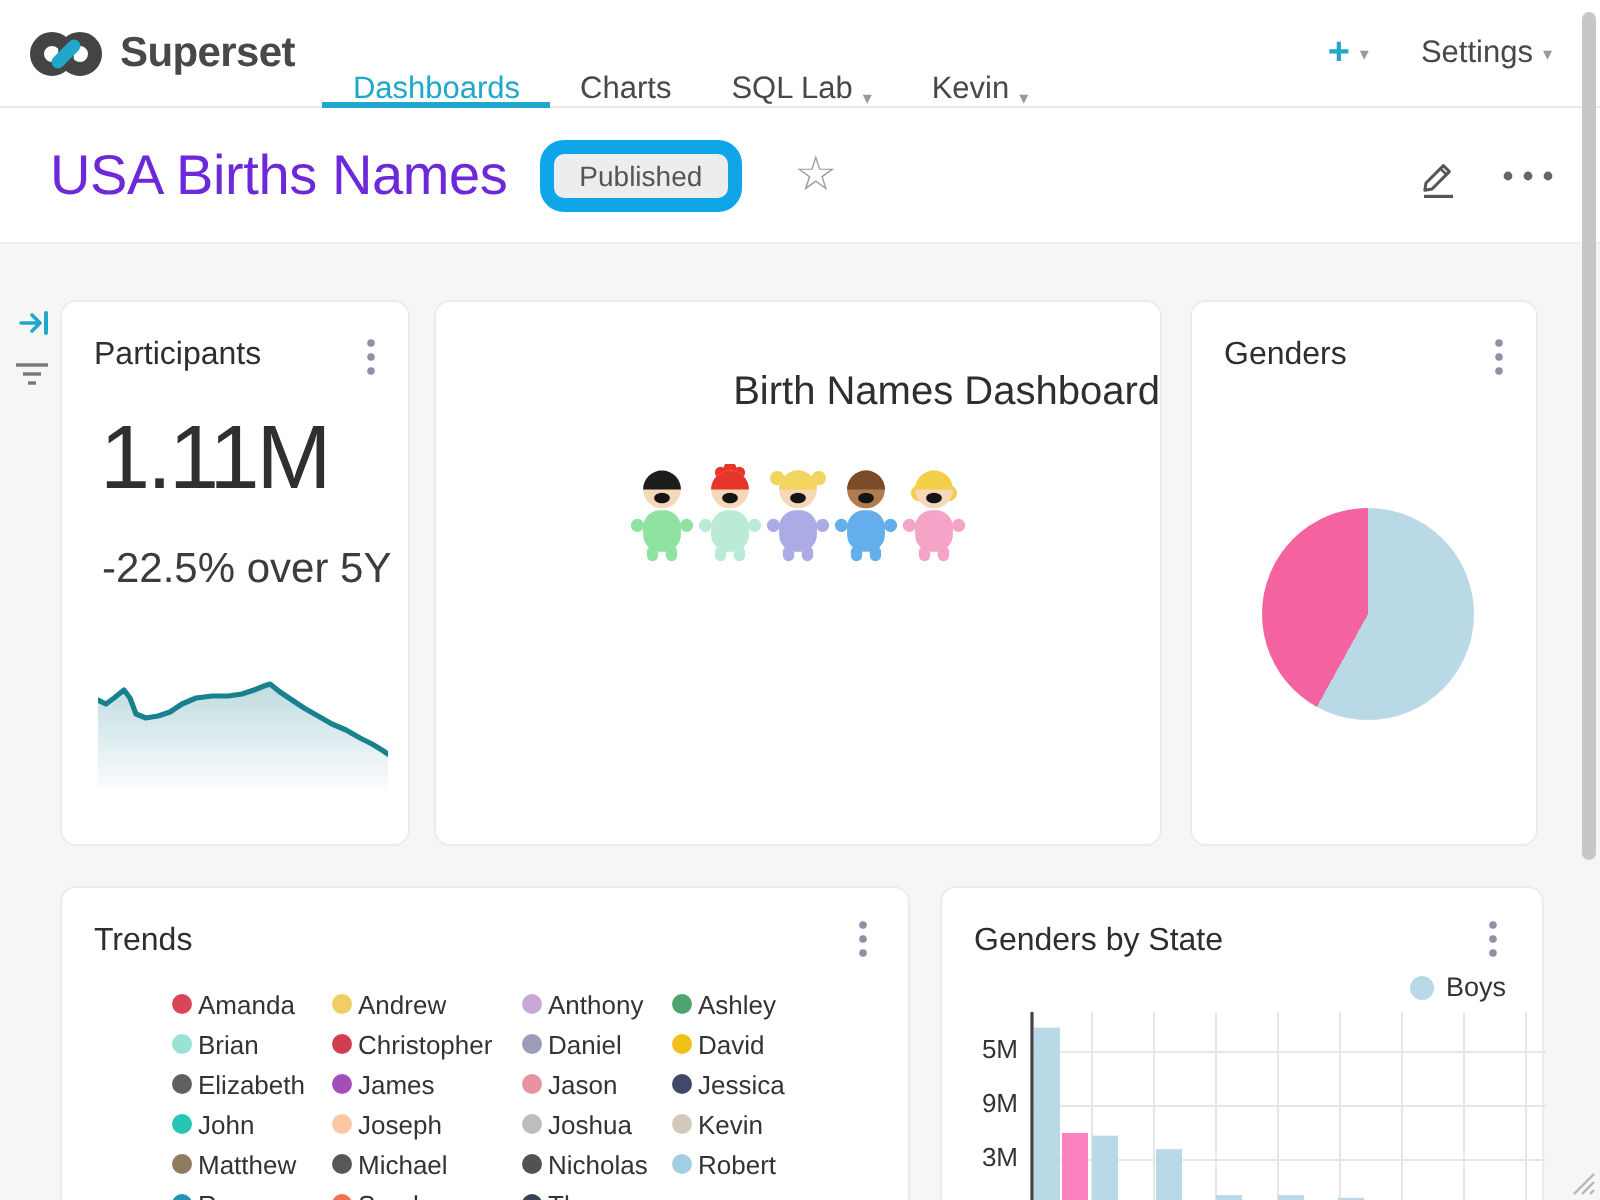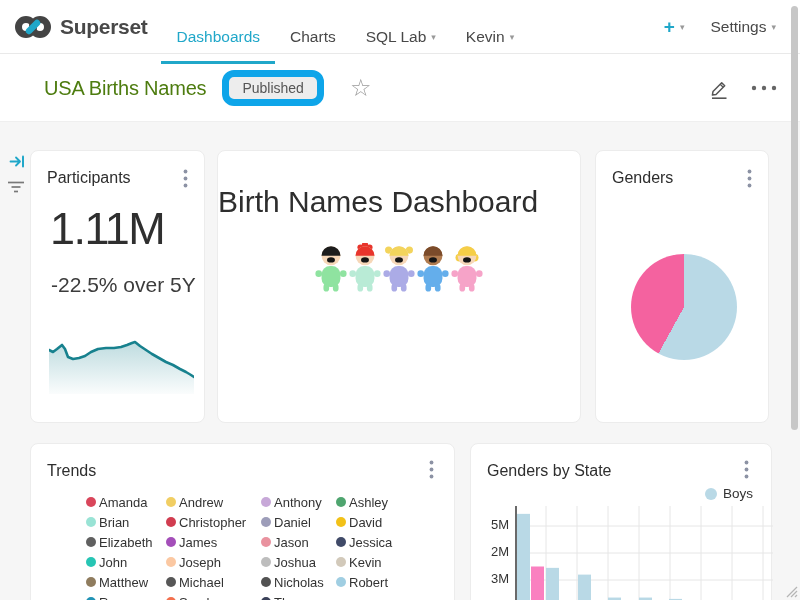--- a/index.html
+++ b/index.html
@@ -5,34 +5,34 @@
   * { margin:0; padding:0; box-sizing:border-box; }
   html,body { width:800px; height:600px; overflow:hidden; background:#fff;
               font-family:"Liberation Sans", sans-serif; color:#333; }
 
   
   .topnav { position:absolute; left:0; top:0; width:800px; height:54px; background:#fff;
             border-bottom:1px solid #E9E9E9; display:flex; align-items:center; z-index:5; }
   .brand { display:flex; align-items:flex-end; gap:8px; padding-left:14px; cursor:pointer; }
   .brand-name { font-size:21px; font-weight:700; color:#484848; letter-spacing:-0.3px; }
   .nav-items { display:flex; height:54px; margin-left:14px; }
-  .nav-item { position:relative; display:flex; align-items:center; padding:0 15px; height:54px;
-              font-size:15.5px; color:#484848; cursor:pointer;margin-top:10px; }
+  .nav-item { position:relative; display:flex; align-items:flex-end; padding:0 15px; height:54px;
+              font-size:15.5px; color:#484848; cursor:pointer; }
   .nav-item.active { color:#20A7C9; }
   .nav-item.active::after { content:""; position:absolute; left:0; right:0; bottom:0; height:3px; background:#20A7C9; }
   .caret { font-size:9px; color:#999; margin-left:5px; }
   .nav-right { margin-left:auto; display:flex; align-items:center; gap:26px; padding-right:24px; }
   .nav-plus { display:flex; align-items:center; cursor:pointer; }
   .plus-glyph { color:#20A7C9; font-size:19px; font-weight:700; line-height:1; }
   .nav-settings { display:flex; align-items:center; font-size:15.5px; color:#484848; cursor:pointer; }
 
   
   .dash-header { position:absolute; left:0; top:55px; width:800px; height:67px; background:#fff;
                  border-bottom:1px solid #EFEFEF; display:flex; align-items:center; z-index:4; }
-  .dash-title { font-size:20px; font-weight:500; color:#4d7c0f; margin-left:44px; letter-spacing:-0.2px; }
+  .dash-title { font-size:28px; font-weight:500; color:#6d28d9; margin-left:25px; letter-spacing:-0.2px; }
   .status-badge { margin-left:16px; background:#EDEDED; border:7px solid #0ea5e9; color:#555;
                   font-size:14px; padding:3px 13px; border-radius:12px; cursor:pointer; }
   .fav-star { margin-left:26px; font-size:24px; color:#9B9B9B; cursor:pointer; line-height:1; }
   .header-actions { margin-left:auto; display:flex; align-items:center; gap:20px; padding-right:22px; }
   .icon-btn { cursor:pointer; display:block; }
 
   
   .canvas { position:absolute; left:0; top:122px; width:800px; height:478px; background:#F6F6F6; overflow:hidden; }
   .rail-icon { position:absolute; cursor:pointer; }
   .card { position:absolute; background:#fff; border:1px solid #ECECEC; border-radius:8px; }
@@ -41,21 +41,21 @@
 
   
   .card-participants { left:30px; top:28px; width:175px; height:273px; }
   .big-number { position:absolute; left:19px; top:52px; font-size:45px; font-weight:500;
                 color:#2F2F2F; letter-spacing:-1.5px; }
   .subheader  { position:absolute; left:20px; top:122px; font-size:21px; color:#3C3C3C; }
   .spark { position:absolute; left:18px; top:186px; }
 
   
   .card-markdown { left:217px; top:28px; width:364px; height:273px; }
-  .md-heading { margin-top:34px; text-align:left; font-size:30px; font-weight:500; color:#2E2E2E; }
+  .md-heading { margin-top:34px; text-align:right; font-size:20px; font-weight:500; color:#2E2E2E; }
   .kids { display:block; margin:24px auto 0 auto; }
 
   
   .card-genders { left:595px; top:28px; width:174px; height:273px; }
   .pie { position:absolute; left:35px; top:103px; width:106px; height:106px; border-radius:50%; cursor:pointer; }
 
   
   .card-trends { left:30px; top:321px; width:425px; height:200px; }
   .legend-grid { position:absolute; left:55px; top:48px; display:grid;
                  grid-template-columns:80px 95px 75px 100px; grid-auto-rows:20px; }
@@ -354,21 +354,21 @@
       <circle cx="2.5" cy="2.5" r="1.9" fill="#8C92A4"></circle>
         <circle cx="2.5" cy="9.5" r="1.9" fill="#8C92A4"></circle>
         <circle cx="2.5" cy="16.5" r="1.9" fill="#8C92A4"></circle>
     </svg>
     <div class="gbs-legend">
       <span class="lg-dot" id="boys-dot" style="background: rgb(185, 217, 230);"></span>
       <span class="lg-label">Boys</span>
     </div>
     <div id="gbs-yticks">
         <span class="ytick" style="top: 73px;">5M</span>
-        <span class="ytick" style="top: 100px;">2M</span>
+        <span class="ytick" style="top: 100px;">9M</span>
         <span class="ytick" style="top: 127px;">3M</span>
       </div>
     <svg class="gbs-plot" id="gbs-plot" width="258" height="138" viewBox="0 0 258 138">
         <line x1="31" y1="0" x2="31" y2="138" stroke="#E6E6E6" stroke-width="1"></line>
         <line x1="62" y1="0" x2="62" y2="138" stroke="#E6E6E6" stroke-width="1"></line>
         <line x1="93" y1="0" x2="93" y2="138" stroke="#E6E6E6" stroke-width="1"></line>
         <line x1="124" y1="0" x2="124" y2="138" stroke="#E6E6E6" stroke-width="1"></line>
         <line x1="155" y1="0" x2="155" y2="138" stroke="#E6E6E6" stroke-width="1"></line>
         <line x1="186" y1="0" x2="186" y2="138" stroke="#E6E6E6" stroke-width="1"></line>
         <line x1="217" y1="0" x2="217" y2="138" stroke="#E6E6E6" stroke-width="1"></line>

